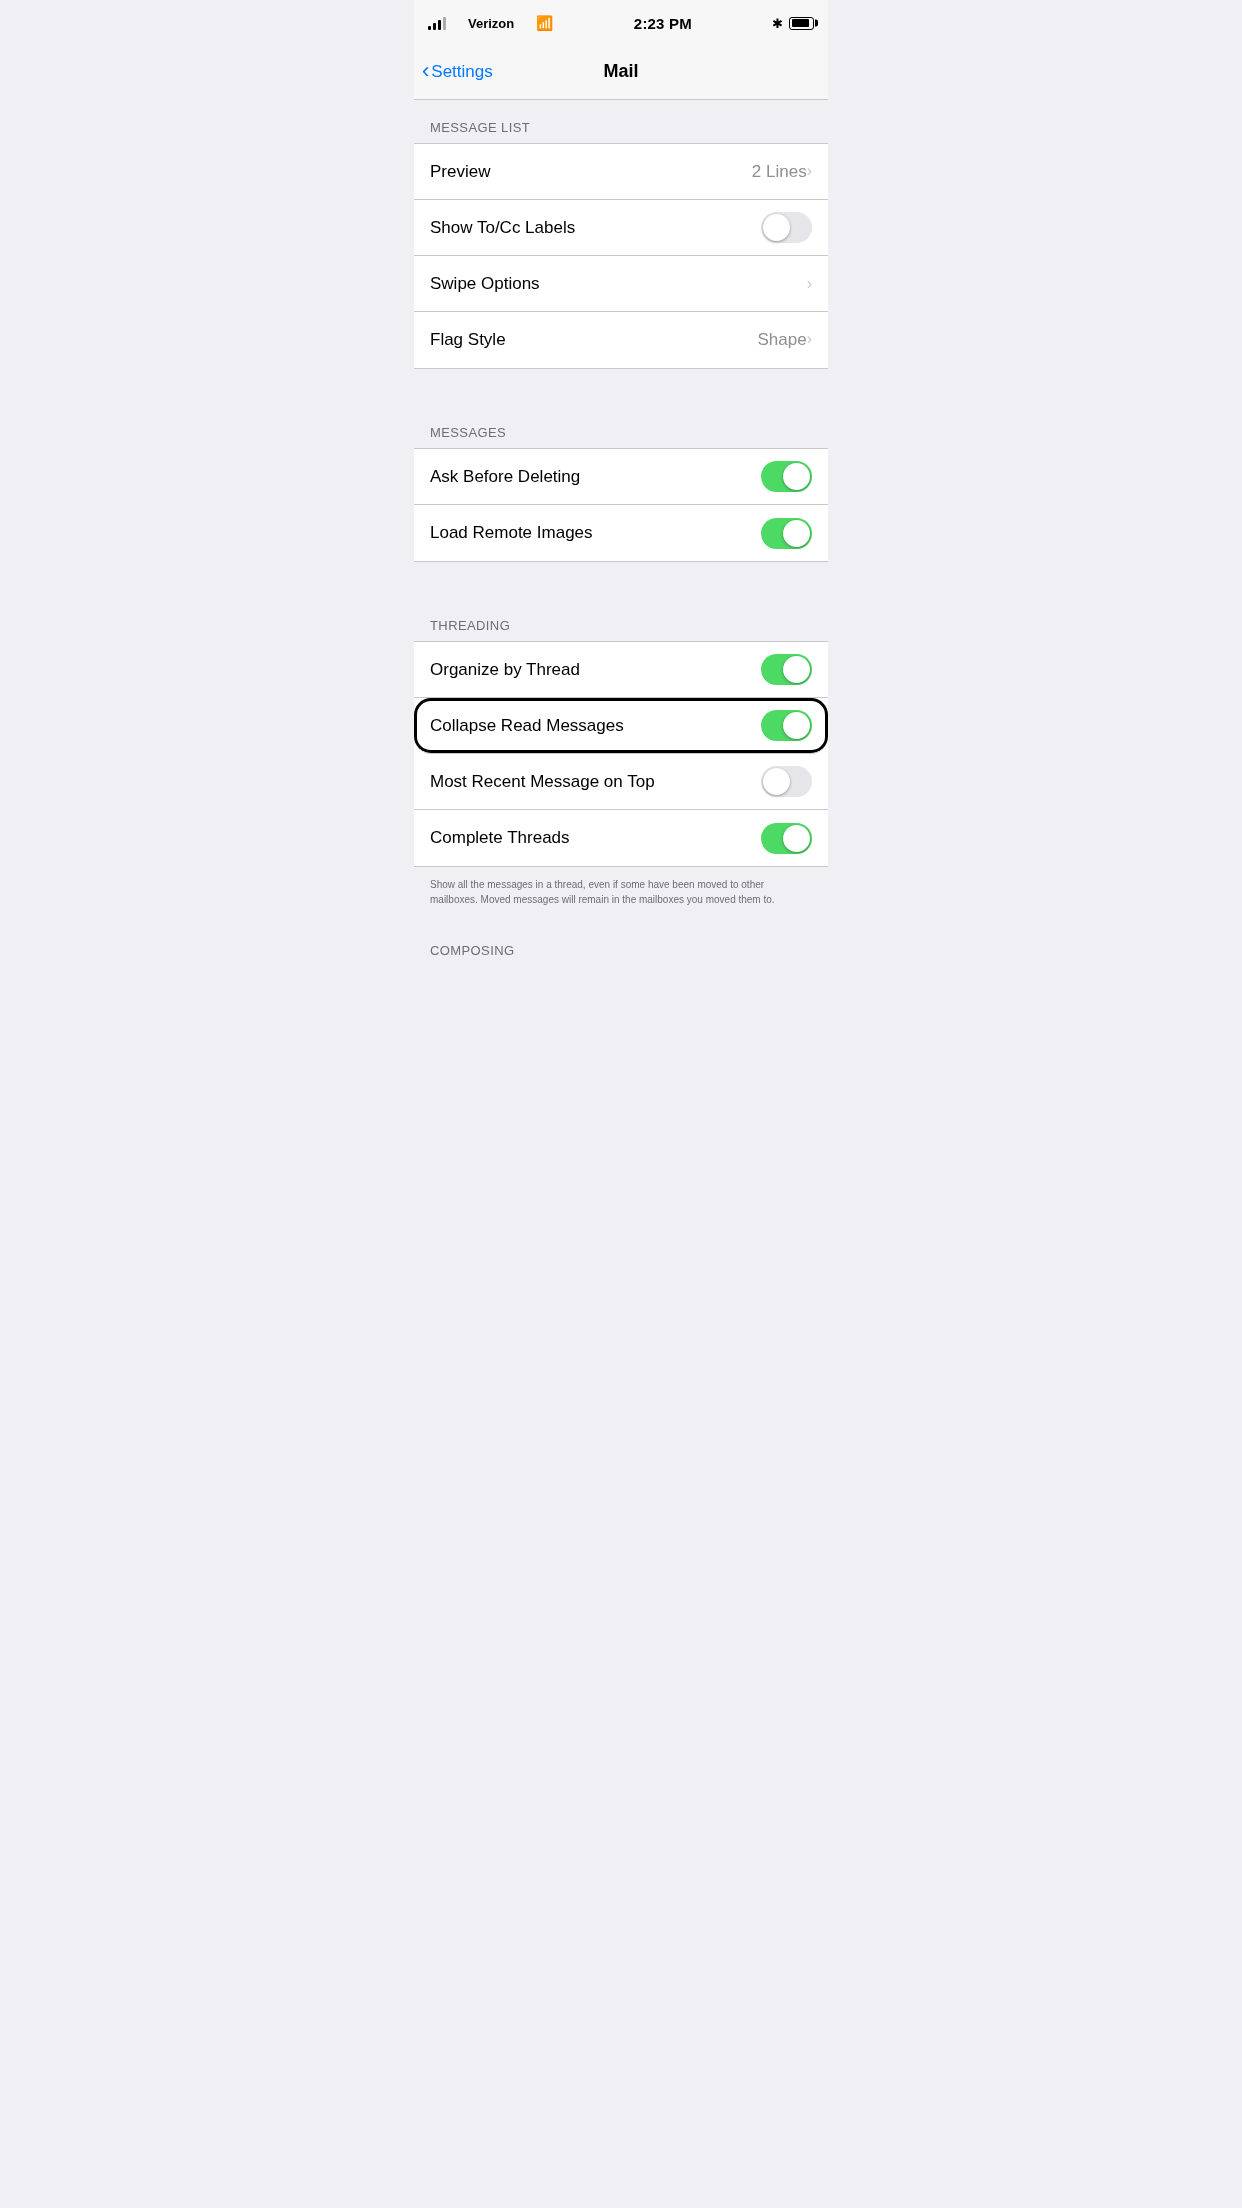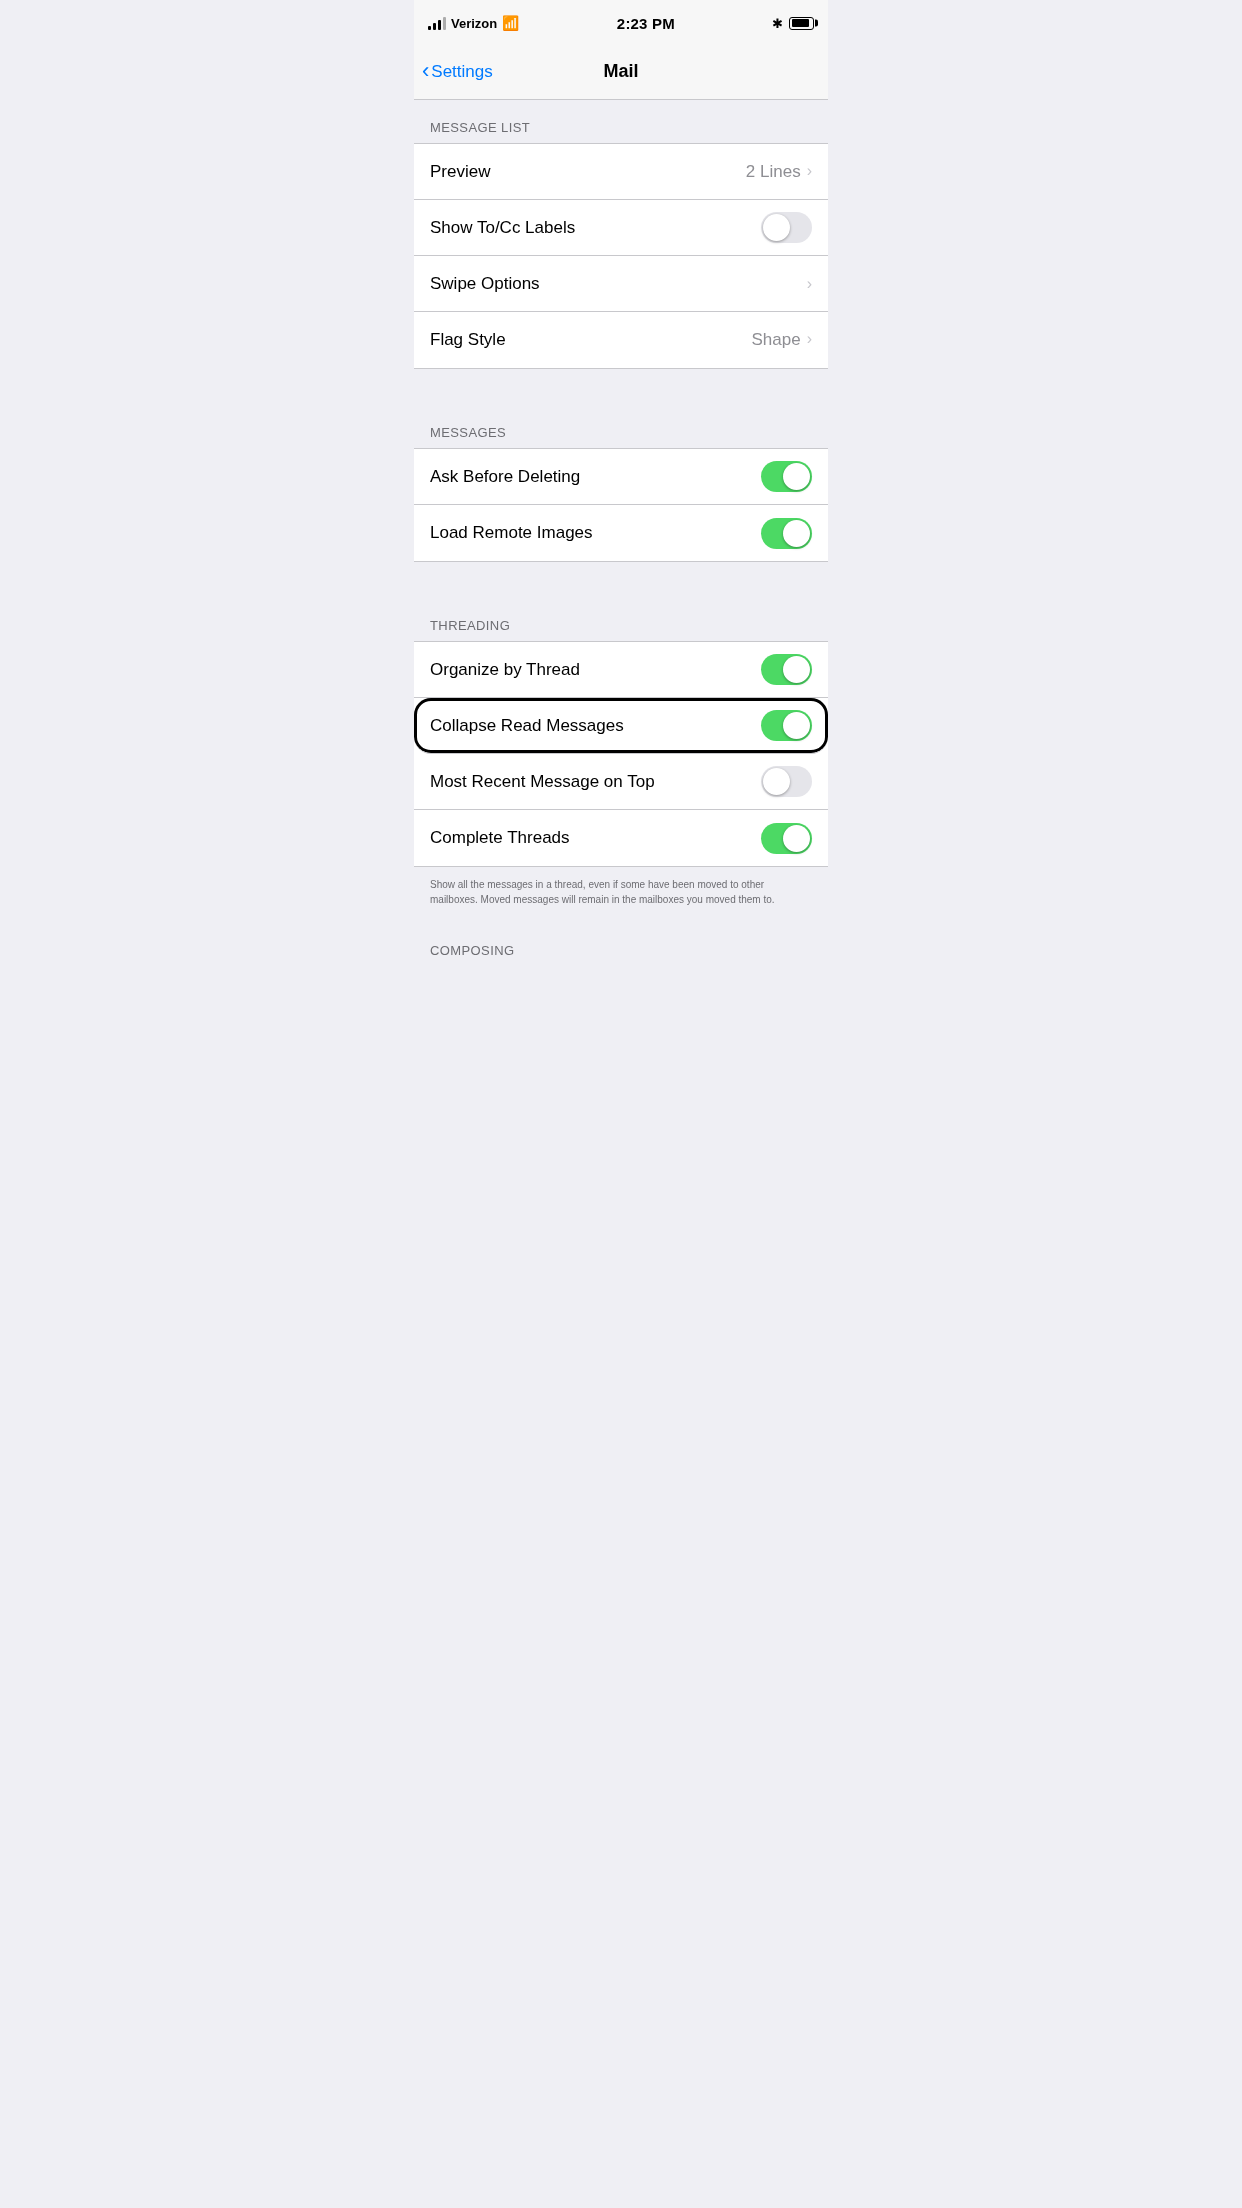--- a/index.html
+++ b/index.html
@@ -18,21 +18,21 @@
       background: #f7f7f7;
       display: flex;
       justify-content: space-between;
       align-items: center;
       padding: 6px 14px 4px;
       height: 44px;
     }
     .status-left {
       display: flex;
       align-items: center;
-      gap: 5px;
+      gap: 22px;
       font-size: 13px;
       font-weight: 600;
     }
     .signal-bars {
       display: flex;
       align-items: flex-end;
       gap: 2px;
       height: 14px;
     }
     .signal-bars span {
@@ -163,21 +163,20 @@
       border-radius: 17px;
     }
 
     .row-label {
       font-size: 17px;
       color: #000;
     }
     .row-right {
       display: flex;
       align-items: flex-start;
-      gap: 6px;
     }
     .row-value {
       font-size: 17px;
       color: #8e8e93;
     }
     .chevron-icon {
       color: #c7c7cc;
       font-size: 16px;
     }
 

